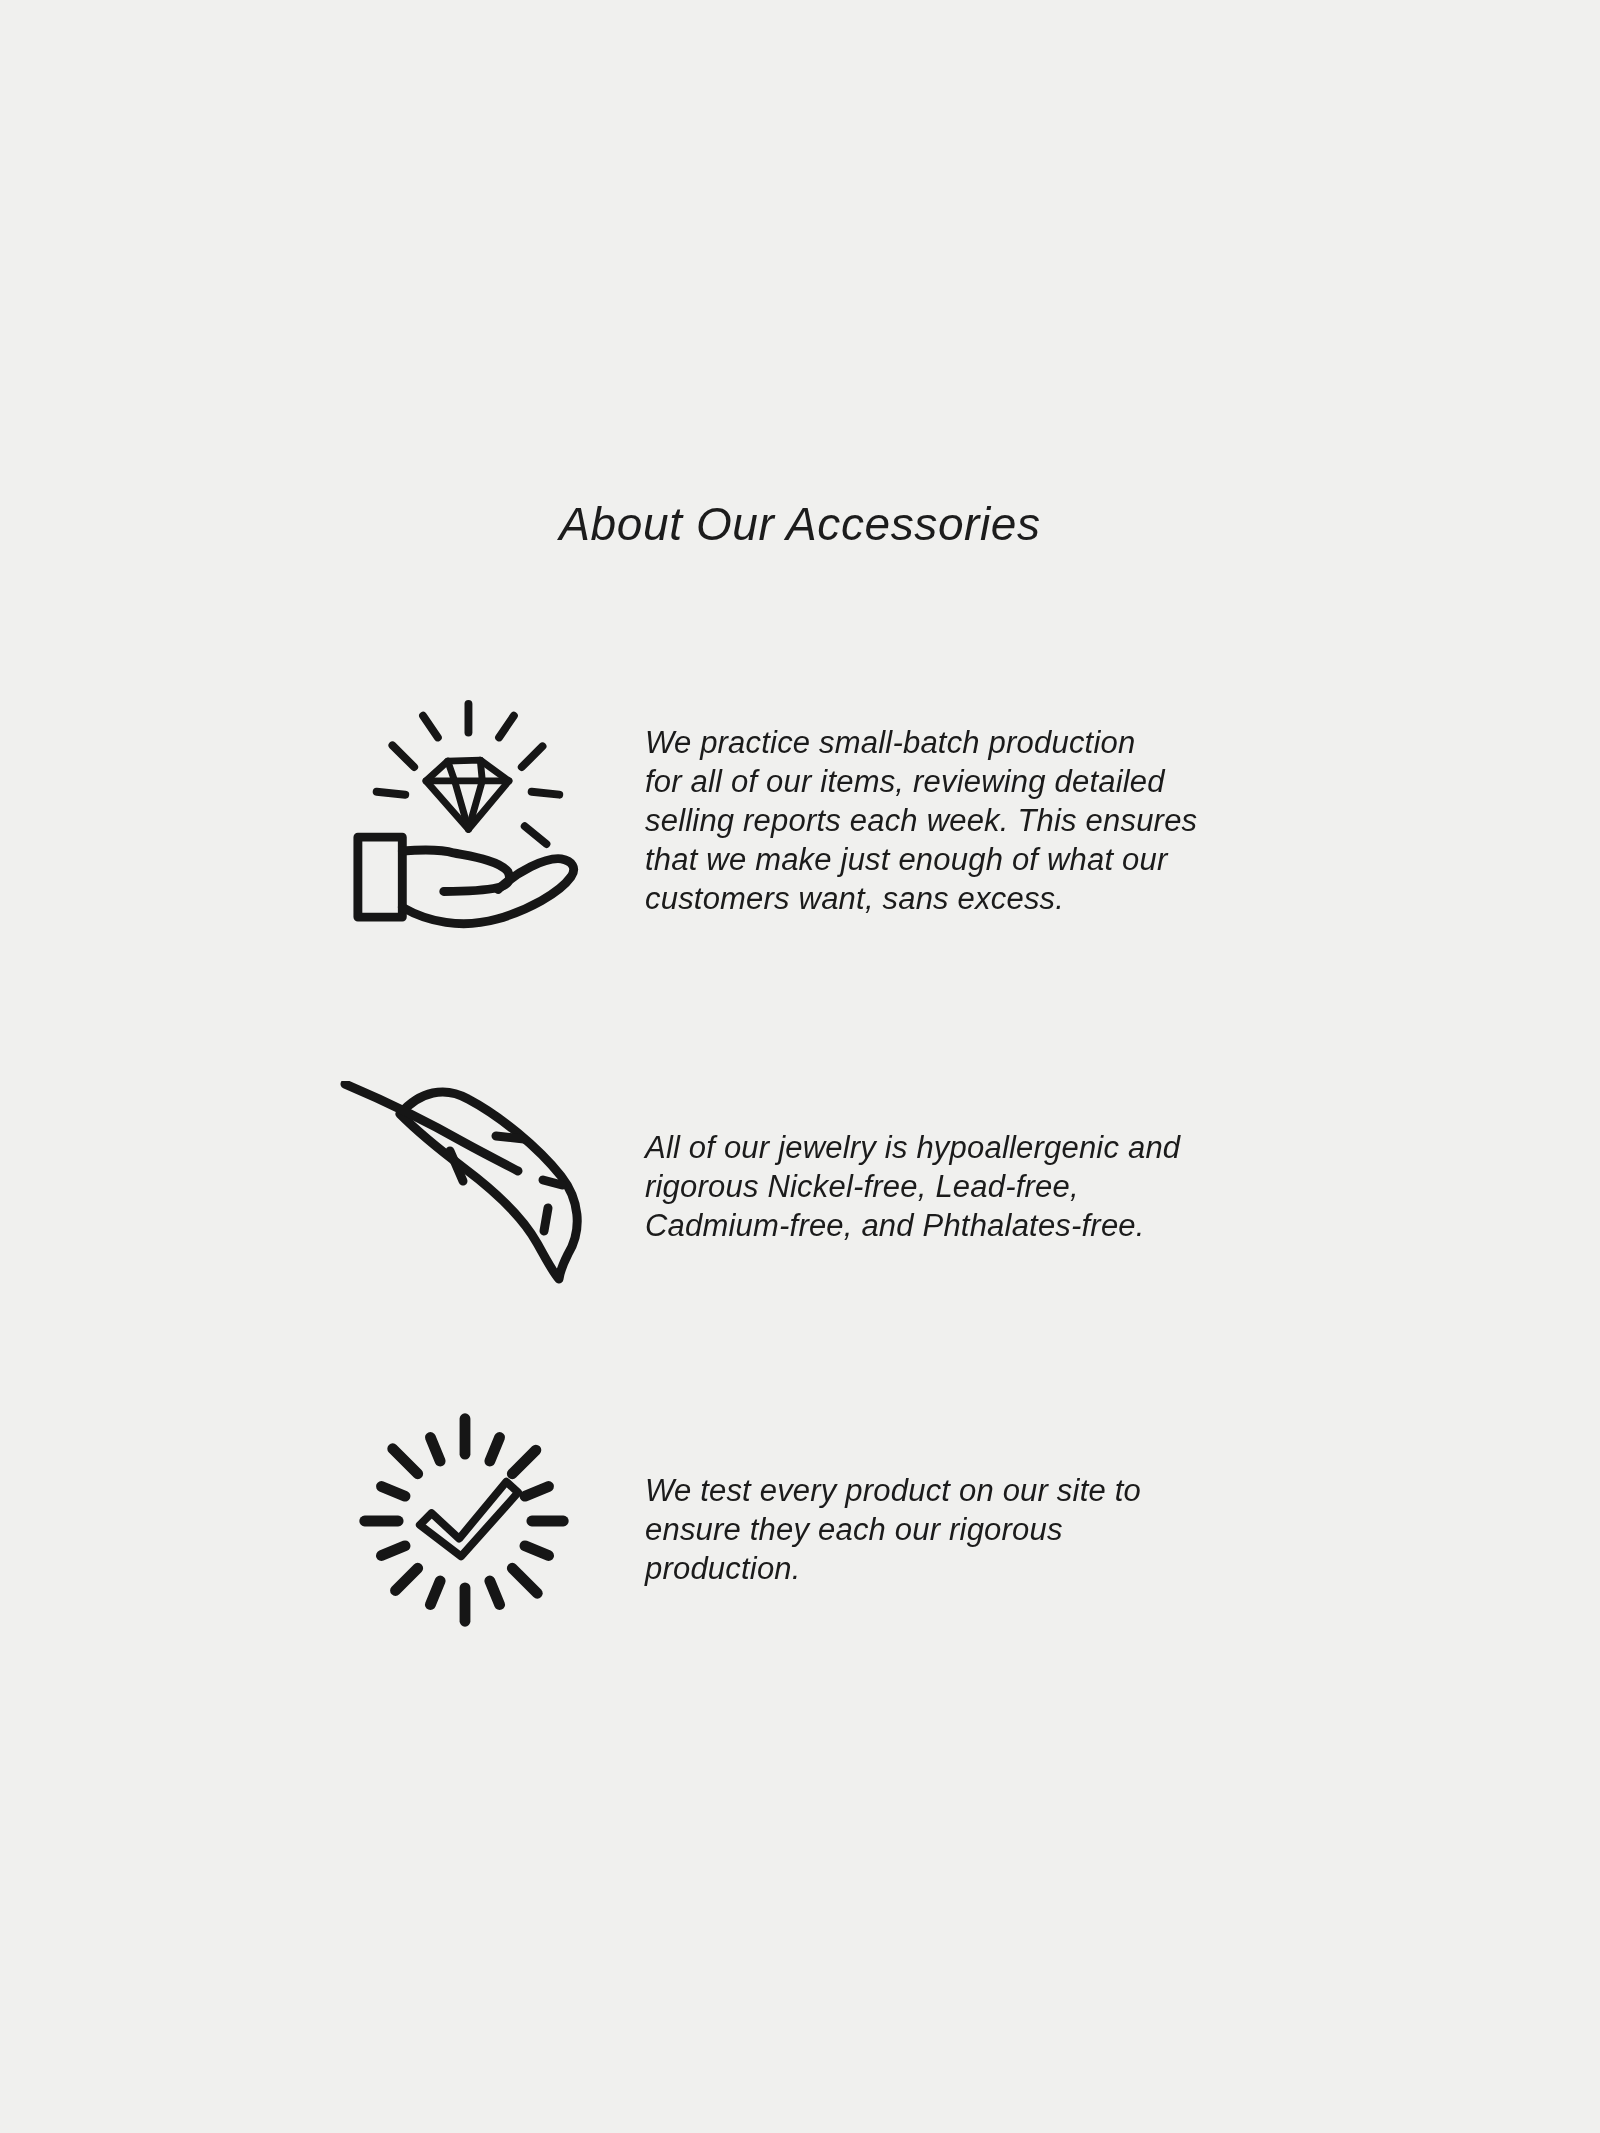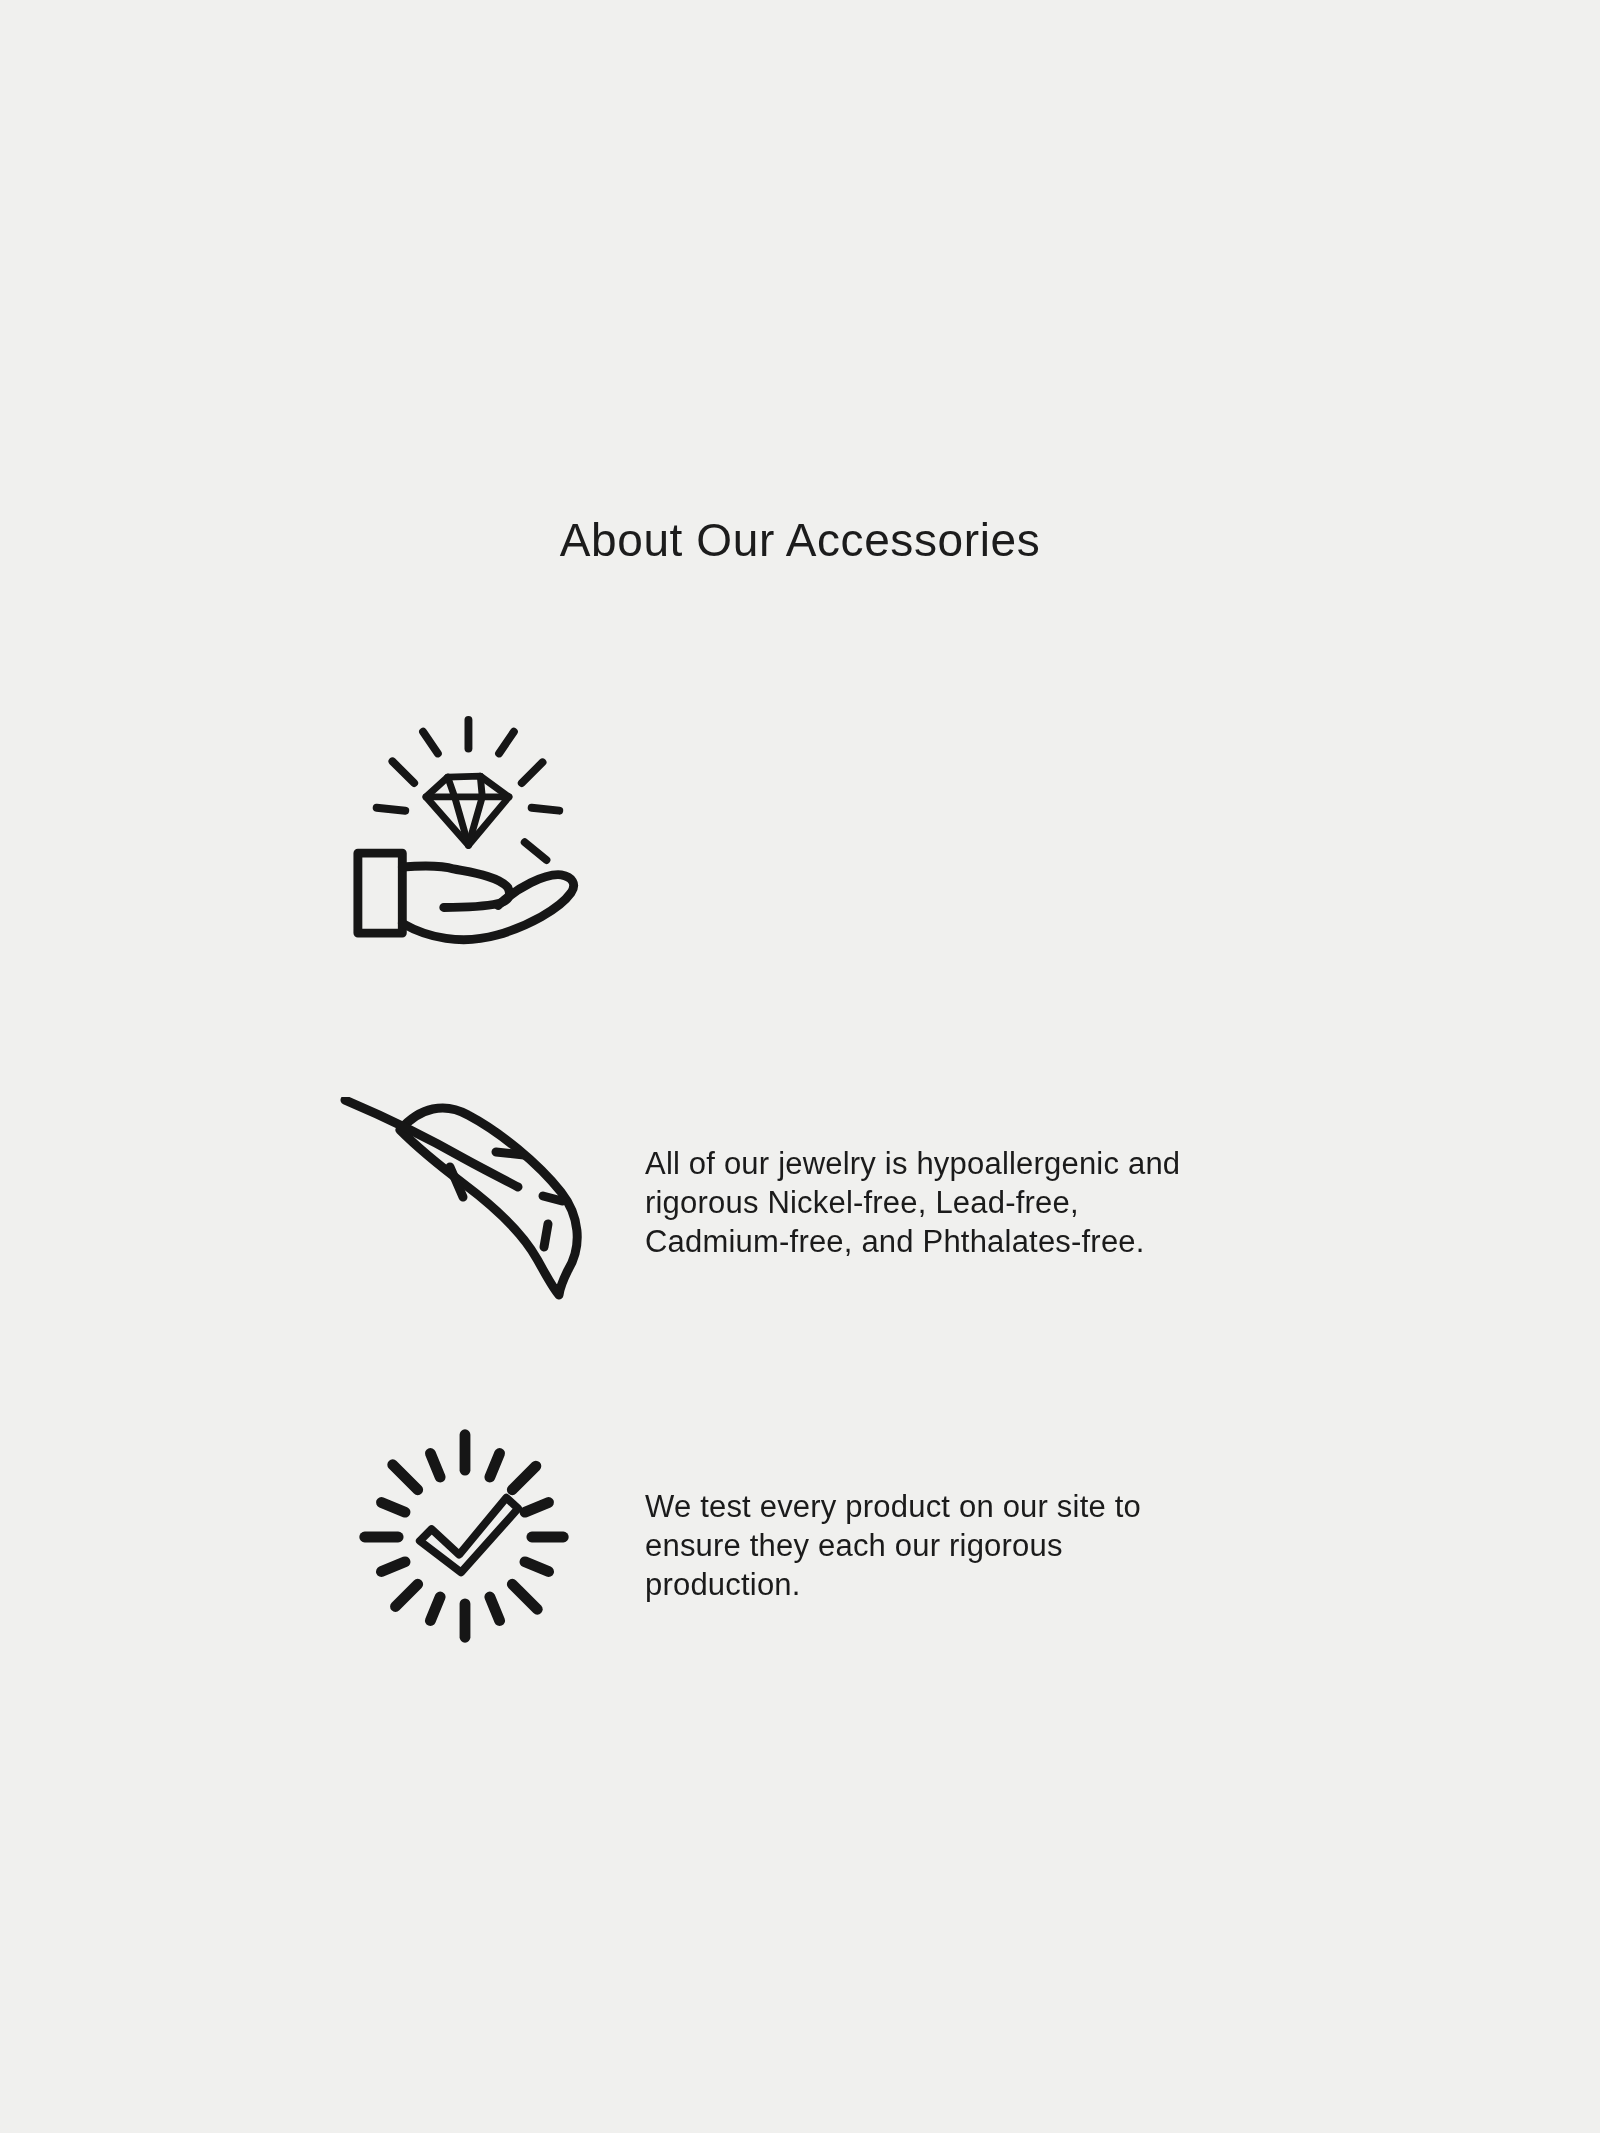--- a/index.html
+++ b/index.html
@@ -10,23 +10,24 @@
   }
   .page {
     width: 1600px;
     height: 2133px;
     position: relative;
     overflow: hidden;
     background: #f0f0ee;
   }
   .container {
     width: 920px;
-    margin: 16px auto;
+    margin: 0 auto;
     padding-top: 498px;
     box-sizing: border-box;
+    font-style: italic;
   }
   .title {
     margin: 0;
     font-size: 46px;
     line-height: 53px;
     font-weight: 400;
     letter-spacing: 0.6px;
     text-align: center;
     color: #1c1c1c;
   }
@@ -91,20 +92,27 @@
             <path d="M133,72 L135,93 L121,142"></path>
           </g>
 
           <g class="stroke" stroke-width="9">
             <rect x="9" y="150" width="45" height="81"></rect>
             <path d="M54,164 C80,162 96,163 106,166 C120,169 152,173 161,185 C165,193 161,199 151,201 C138,204 118,205 96,205"></path>
             <path d="M151,203 C170,185 199,170 215,172 C226,174 231,181 225,190 C213,207 181,224 150,233 C114,243 80,236 54,221"></path>
           </g>
         </svg>
       </div>
+      <div class="text-col nudge-down-1">
+        <div>We practice small-batch production</div>
+        <div>for all of our items, reviewing detailed</div>
+        <div>selling reports each week. This ensures</div>
+        <div>that we make just enough of what our</div>
+        <div>customers want, sans excess.</div>
+      </div>
     </div>
 
     <div class="feature feature-2">
       <div class="icon-col">
         <svg width="250" height="210" viewBox="0 0 250 210" aria-hidden="true">
           <g class="stroke" stroke-width="9">
 
             <path d="M60,33 C80,10 105,5 128,18 C160,35 198,66 221,95 C239,118 243,148 228,173 C224,181 220,190 219,198 C212,190 205,176 197,162 C182,135 152,108 124,87 C100,69 76,49 60,33 Z"></path>
 
             <path d="M5,3 C50,22 90,42 125,62 C145,73 163,82 178,90"></path>

